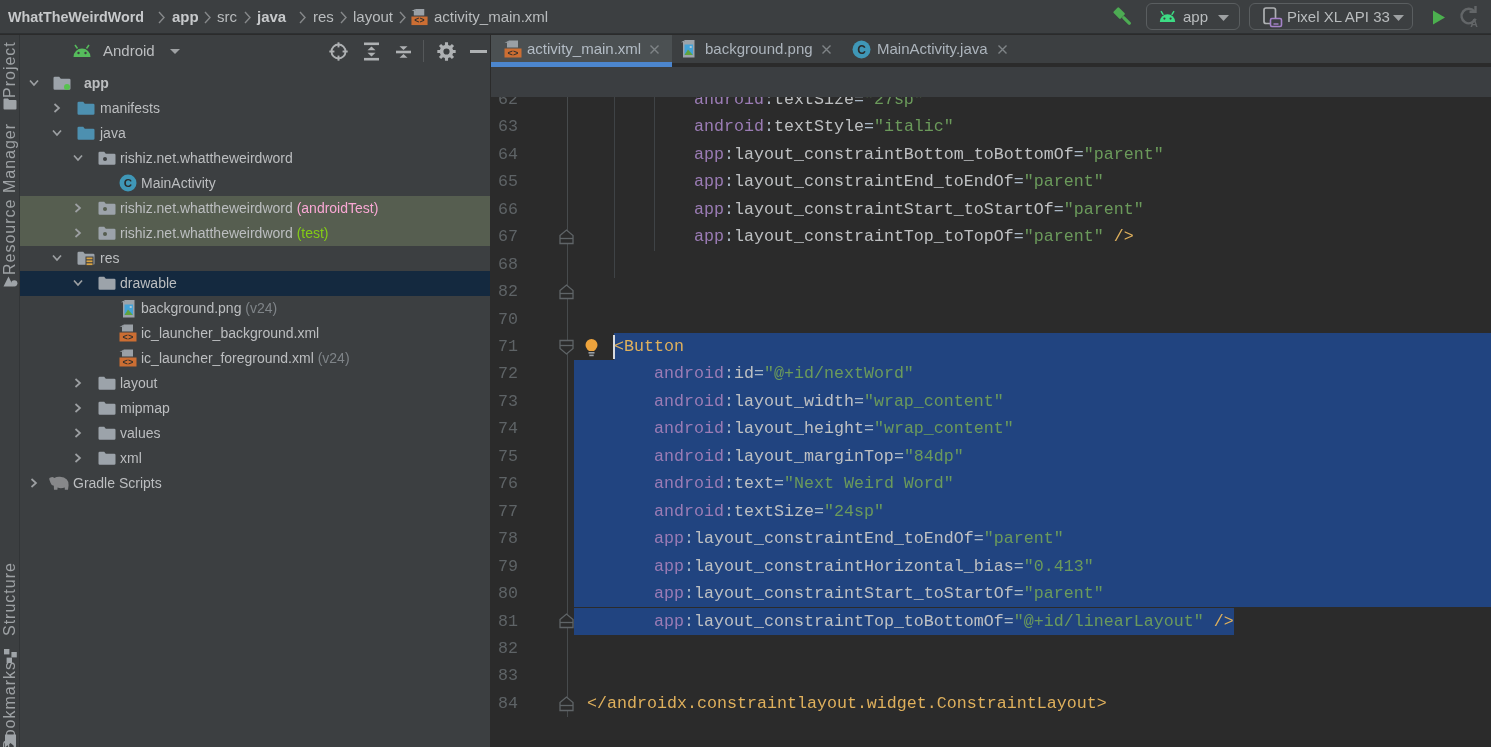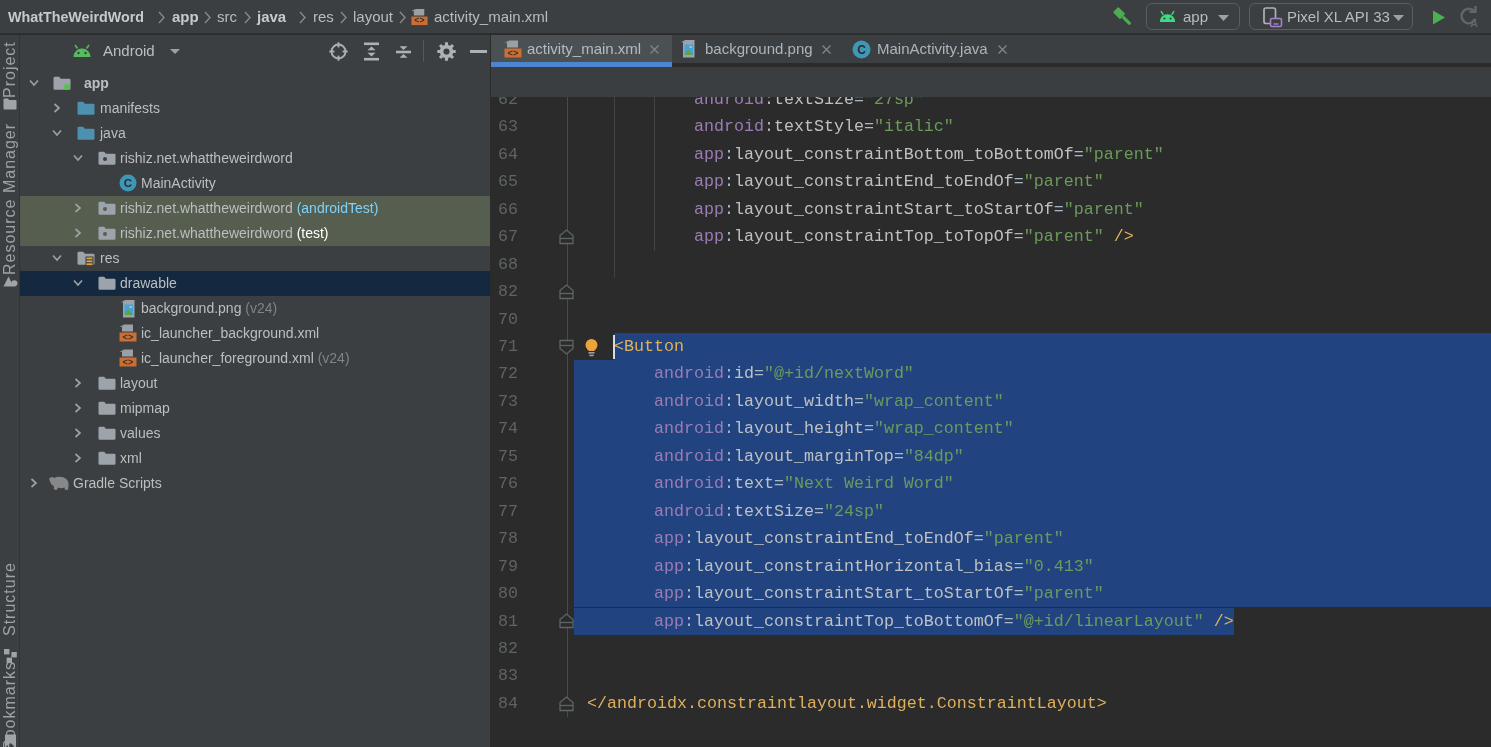--- a/index.html
+++ b/index.html
@@ -239,31 +239,31 @@
       <span class="lbl" style="left:121px">MainActivity</span>
     </div>
     <div class="trow" style="top:160.5px">
       <svg class="ic" style="left:50.2px;top:4.5px" width="16" height="16" viewBox="0 0 16 16">
           <path d="M5.5 4 L10 8 L5.5 12" stroke="#9da0a3" stroke-width="1.7" fill="none"></path>
         </svg>
       <svg class="ic" style="left:78px;top:5.5px" width="18" height="14" viewBox="0 0 18 14">
           <path d="M0.5 2 a1.3 1.3 0 0 1 1.3 -1.3 h4.4 l1.6 2 h8.4 a1.3 1.3 0 0 1 1.3 1.3 v8.4 a1.3 1.3 0 0 1 -1.3 1.3 h-14.4 a1.3 1.3 0 0 1 -1.3 -1.3 z" fill="#9ca3aa"></path>
           <circle cx="7" cy="8" r="2" fill="#565e50"></circle>
         </svg>
-      <span class="lbl" style="left:100px">rishiz.net.whattheweirdword <span class="dim" style="color:#7dd3fc">(androidTest)</span></span>
+      <span class="lbl" style="left:100px">rishiz.net.whattheweirdword <span class="dim" style="color:#f9a8d4">(androidTest)</span></span>
     </div>
     <div class="trow" style="top:185.5px">
       <svg class="ic" style="left:50.2px;top:4.5px" width="16" height="16" viewBox="0 0 16 16">
           <path d="M5.5 4 L10 8 L5.5 12" stroke="#9da0a3" stroke-width="1.7" fill="none"></path>
         </svg>
       <svg class="ic" style="left:78px;top:5.5px" width="18" height="14" viewBox="0 0 18 14">
           <path d="M0.5 2 a1.3 1.3 0 0 1 1.3 -1.3 h4.4 l1.6 2 h8.4 a1.3 1.3 0 0 1 1.3 1.3 v8.4 a1.3 1.3 0 0 1 -1.3 1.3 h-14.4 a1.3 1.3 0 0 1 -1.3 -1.3 z" fill="#9ca3aa"></path>
           <circle cx="7" cy="8" r="2" fill="#565e50"></circle>
         </svg>
-      <span class="lbl" style="left:100px">rishiz.net.whattheweirdword <span class="dim" style="color:#ffffff">(test)</span></span>
+      <span class="lbl" style="left:100px">rishiz.net.whattheweirdword <span class="dim" style="color:#84cc16">(test)</span></span>
     </div>
     <div class="trow" style="top:210.5px">
       <svg class="ic" style="left:28.5px;top:4.5px" width="16" height="16" viewBox="0 0 16 16">
           <path d="M4 5.5 L8 10 L12 5.5" stroke="#9da0a3" stroke-width="1.7" fill="none"></path>
         </svg>
       <svg class="ic" style="left:57px;top:5.5px" width="19" height="16" viewBox="0 0 19 16">
           <path d="M0.5 2 a1.3 1.3 0 0 1 1.3 -1.3 h4.4 l1.6 2 h8.4 a1.3 1.3 0 0 1 1.3 1.3 v8.4 a1.3 1.3 0 0 1 -1.3 1.3 h-14.4 a1.3 1.3 0 0 1 -1.3 -1.3 z" fill="#9ca3aa"></path>
           <rect x="8.5" y="5.5" width="8" height="10" fill="#3c3f41"></rect>
           <rect x="9.5" y="6.5" width="6" height="1.8" fill="#d9a343"></rect>
           <rect x="9.5" y="9.4" width="6" height="1.8" fill="#d9a343"></rect>

